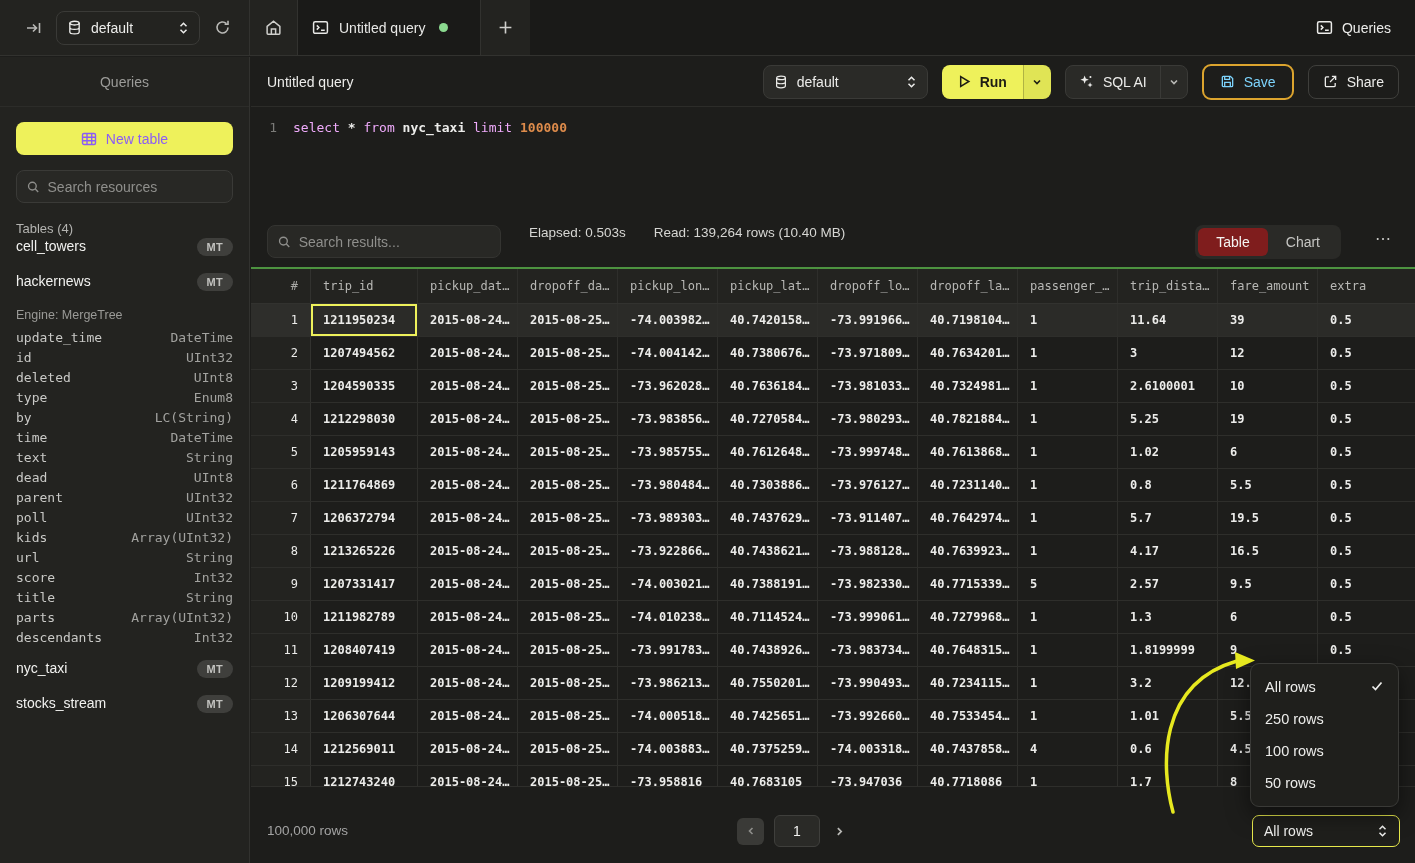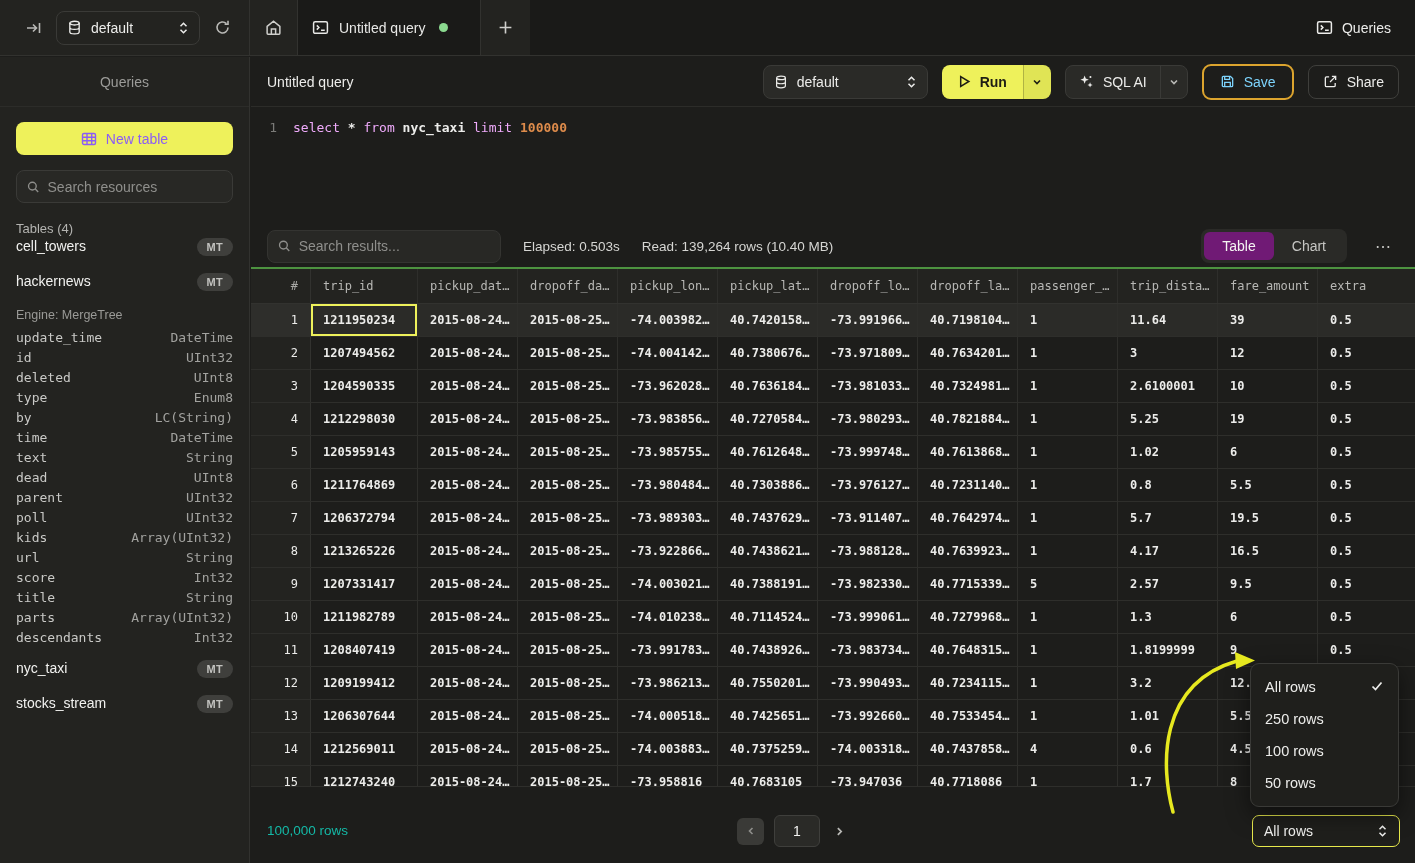--- a/index.html
+++ b/index.html
@@ -63,28 +63,28 @@
   .share-btn { height:34px; background:none; border:1px solid #3f3f3c; border-radius:8px; color:#ececea; display:flex; align-items:center; gap:9px; padding:0 14px; font-size:14px; font-family:inherit; cursor:pointer; }
 
   .editor { height:118px; padding:13px 0; font-size:13px; }
   .editor .line { display:flex; }
   .editor .gutter { width:42px; text-align:right; padding-right:16px; color:#7b7b78; }
   .tok-kw { color:#f0abfc; font-weight:normal; }
   .tok-id { color:#ececea; font-weight:bold; }
   .tok-num { color:#dd8b4b; font-weight:bold; }
   .editor .code span { white-space:pre; }
 
-  .results-toolbar { position:absolute; left:0; top:168px; width:100%; height:42px; display:flex; align-items:center; padding:0 16px; gap:22px; }
+  .results-toolbar { position:absolute; left:0; top:168px; width:100%; height:42px; display:flex; align-items:flex-start; padding:0 16px; gap:28px; }
   .results-search { width:234px; height:33px; background:#282825; border:1px solid #343431; border-radius:8px; display:flex; align-items:center; gap:8px; padding:0 10px; color:#8f8f8c; }
   .results-search input { background:none; border:none; outline:none; color:#e8e8e6; font-family:inherit; font-size:14px; width:100%; }
   .results-search input::placeholder { color:#8f8f8c; }
   .stat { color:#d6d6d3; font-size:13.5px; }
   .view-toggle { margin-left:auto; background:#2a2a27; border-radius:8px; padding:3px; display:flex; }
   .view-seg { border:none; background:none; color:#c6c6c3; font-size:14px; font-family:inherit; padding:6px 18px; border-radius:6px; cursor:pointer; }
-  .view-seg.active { background:#701a75; color:#f4f4f2; }
+  .view-seg.active { background:#7f1d1d; color:#f4f4f2; }
   .more-btn { background:none; border:none; color:#c6c6c3; font-size:16px; letter-spacing:2px; cursor:pointer; padding:4px 6px; }
 
   .green-line { position:absolute; left:0; top:210px; width:100%; height:2px; background:#4d9340; }
 
   
   .rtable { position:absolute; left:0; top:212px; width:100%; height:517px; overflow:hidden; font-size:12px; }
   .tr { display:flex; height:33px; border-bottom:1px solid #2e2e2b; }
   .tr.head { height:35px; background:#232320; border-bottom:1px solid #32322f; color:#b8b8b5; }
   .tr.selected { background:#2b2b28; }
   .td { flex:none; display:flex; align-items:center; padding:0 12px; border-right:1px solid #2e2e2b; overflow:hidden; white-space:nowrap; }
@@ -92,21 +92,21 @@
   .td.c0 { width:60px; justify-content:flex-end; background:#232320; color:#a8a8a5; font-weight:normal !important; border-right:1px solid #32322f; }
   .tr.selected .td.c0 { background:#2e2e2b; }
   .td.c1 { width:107px; }
   .td.c2,.td.c3,.td.c4,.td.c5,.td.c6,.td.c7,.td.c8,.td.c9,.td.c10 { width:100px; }
   .td.c11 { width:97px; border-right:none; }
   .tr.head .td { font-weight:normal; }
   .td.cell-selected { box-shadow:inset 0 0 0 2px #eef15b; }
 
   
   .rfooter { position:absolute; left:0; top:729px; width:100%; height:77px; border-top:1px solid #2e2e2b; }
-  .total-rows { position:absolute; left:16px; top:36px; color:#14b8a6; font-size:13.5px; }
+  .total-rows { position:absolute; left:16px; top:36px; color:#a3a3a3; font-size:13.5px; }
   .pager { position:absolute; left:486px; top:28px; display:flex; align-items:center; gap:10px; }
   .pg-prev { width:27px; height:27px; background:#3a3a37; border:none; border-radius:6px; color:#8f8f8c; display:flex; align-items:center; justify-content:center; cursor:default; }
   .pg-num { width:46px; height:32px; background:#2a2a27; border:1px solid #3f3f3c; border-radius:6px; color:#f2f2f0; display:flex; align-items:center; justify-content:center; font-size:14px; cursor:text; }
   .pg-next { background:none; border:none; color:#b9b9b6; display:flex; align-items:center; justify-content:center; cursor:pointer; padding:4px; }
   .pagesize-select { position:absolute; right:15px; top:28px; width:148px; height:32px; background:#1f1f1c; border:1.5px solid #e7e94c; border-radius:7px; display:flex; align-items:center; justify-content:space-between; padding:0 11px; color:#f2f2f0; cursor:pointer; }
 
   
   .menu { position:absolute; left:1250px; top:663px; width:149px; background:#1f1f1c; border:1px solid #3a3a37; border-radius:9px; box-shadow:0 8px 22px rgba(0,0,0,.5); padding:7px 0; z-index:5; }
   .menu-item { height:32px; display:flex; align-items:center; justify-content:space-between; padding:0 14px; color:#ececea; font-size:14.5px; cursor:pointer; }
   .menu-item .chk { color:#ececea; }

